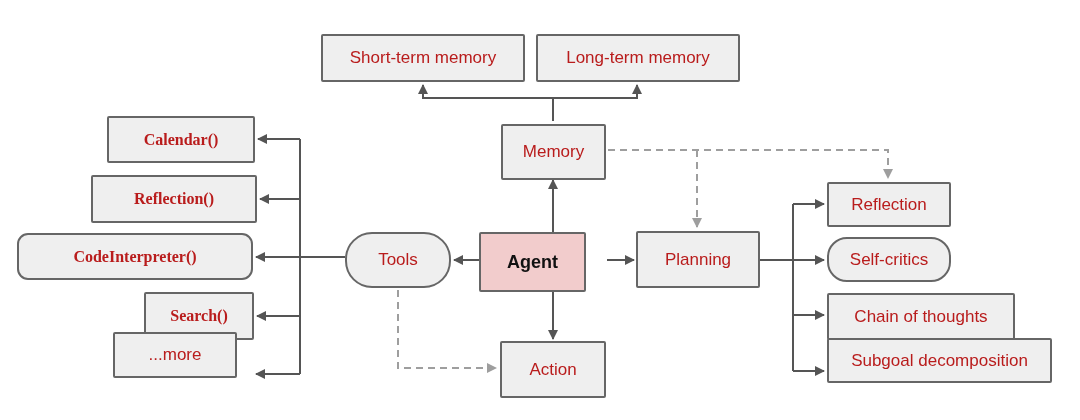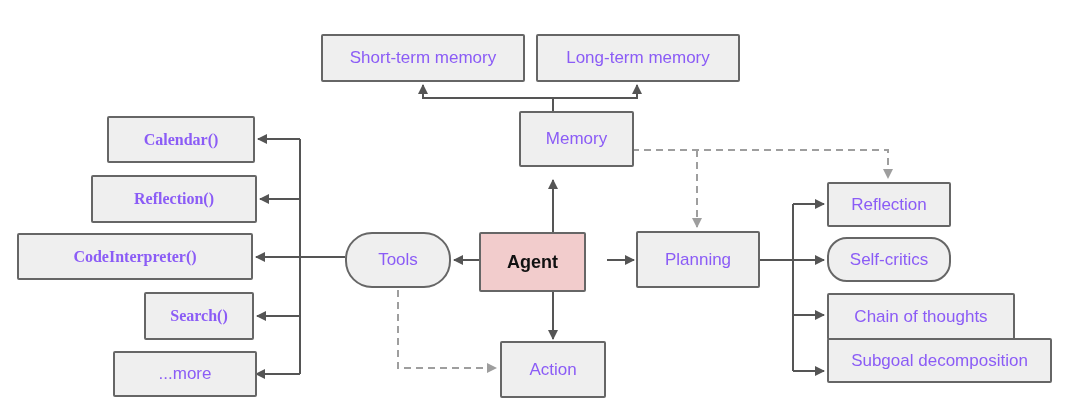--- a/index.html
+++ b/index.html
@@ -15,21 +15,21 @@
   .e-dashed{stroke:var(--dashed_connector,#9e9e9e);stroke-width:2;fill:none;stroke-dasharray:7 5;}
   .mk-dark{fill:var(--solid_connector,#555555);}
   .mk-gray{fill:var(--dashed_connector,#9e9e9e);}
   .node{
     position:absolute;
     box-sizing:border-box;
     border:2px solid var(--node_border,#666666);
     background:var(--node_fill,#efefef);
     border-radius:2px;
     display:flex;align-items:center;justify-content:center;
-    font-size:17px;color:#8b5cf6;
+    font-size:17px;color:#b91c1c;
     white-space:nowrap;
   }
   .node--mono{
     font-family:Liberation Serif, serif;
     font-weight:bold;font-size:16px;
   }
   .node--agent{
     background:var(--agent_fill,#f2cccc);
     font-weight:bold;font-size:18px;color:#111;
   }
@@ -70,31 +70,31 @@
     <path class="e-solid" d="M793,315 L824,315" marker-end="url(#mDark)"></path>
     <path class="e-solid" d="M793,371 L824,371" marker-end="url(#mDark)"></path>
 
     <path class="e-dashed" d="M608,150 L888,150 L888,178" marker-end="url(#mGray)"></path>
     <path class="e-dashed" d="M697,150 L697,227" marker-end="url(#mGray)"></path>
     <path class="e-dashed" d="M398,290 L398,368 L496,368" marker-end="url(#mGray)"></path>
   </svg>
 
   <div class="node" style="left:321px;top:34px;width:204px;height:48px;">Short-term memory</div>
   <div class="node" style="left:536px;top:34px;width:204px;height:48px;">Long-term memory</div>
-  <div class="node" style="left:501px;top:111px;width:115px;height:56px;margin-left:18px;">Memory</div>
+  <div class="node" style="left:501px;top:124px;width:105px;height:56px;">Memory</div>
 
   <div class="node" style="left:345px;top:232px;width:106px;height:56px;border-radius:27px;">Tools</div>
   <div class="node node--agent" style="left:479px;top:232px;width:107px;height:60px;">Agent</div>
   <div class="node" style="left:636px;top:231px;width:124px;height:57px;">Planning</div>
   <div class="node" style="left:500px;top:341px;width:106px;height:57px;">Action</div>
 
   <div class="node node--mono" style="left:107px;top:116px;width:148px;height:47px;">Calendar()</div>
   <div class="node node--mono" style="left:91px;top:175px;width:166px;height:48px;">Reflection()</div>
-  <div class="node node--mono" style="left:17px;top:233px;width:236px;height:47px;">CodeInterpreter()</div>
+  <div class="node node--mono" style="left:17px;top:233px;width:236px;height:47px;border-radius:11px;">CodeInterpreter()</div>
   <div class="node node--mono" style="left:144px;top:292px;width:110px;height:48px;">Search()</div>
-  <div class="node" style="left:113px;top:351px;width:144px;height:46px;">...more</div>
+  <div class="node" style="left:113px;top:332px;width:124px;height:46px;">...more</div>
 
   <div class="node" style="left:827px;top:182px;width:124px;height:45px;">Reflection</div>
   <div class="node" style="left:827px;top:237px;width:124px;height:45px;border-radius:20px;">Self-critics</div>
   <div class="node" style="left:827px;top:293px;width:188px;height:47px;">Chain of thoughts</div>
   <div class="node" style="left:827px;top:338px;width:225px;height:45px;">Subgoal decomposition</div>
 
 </div>
 
 </body></html>

